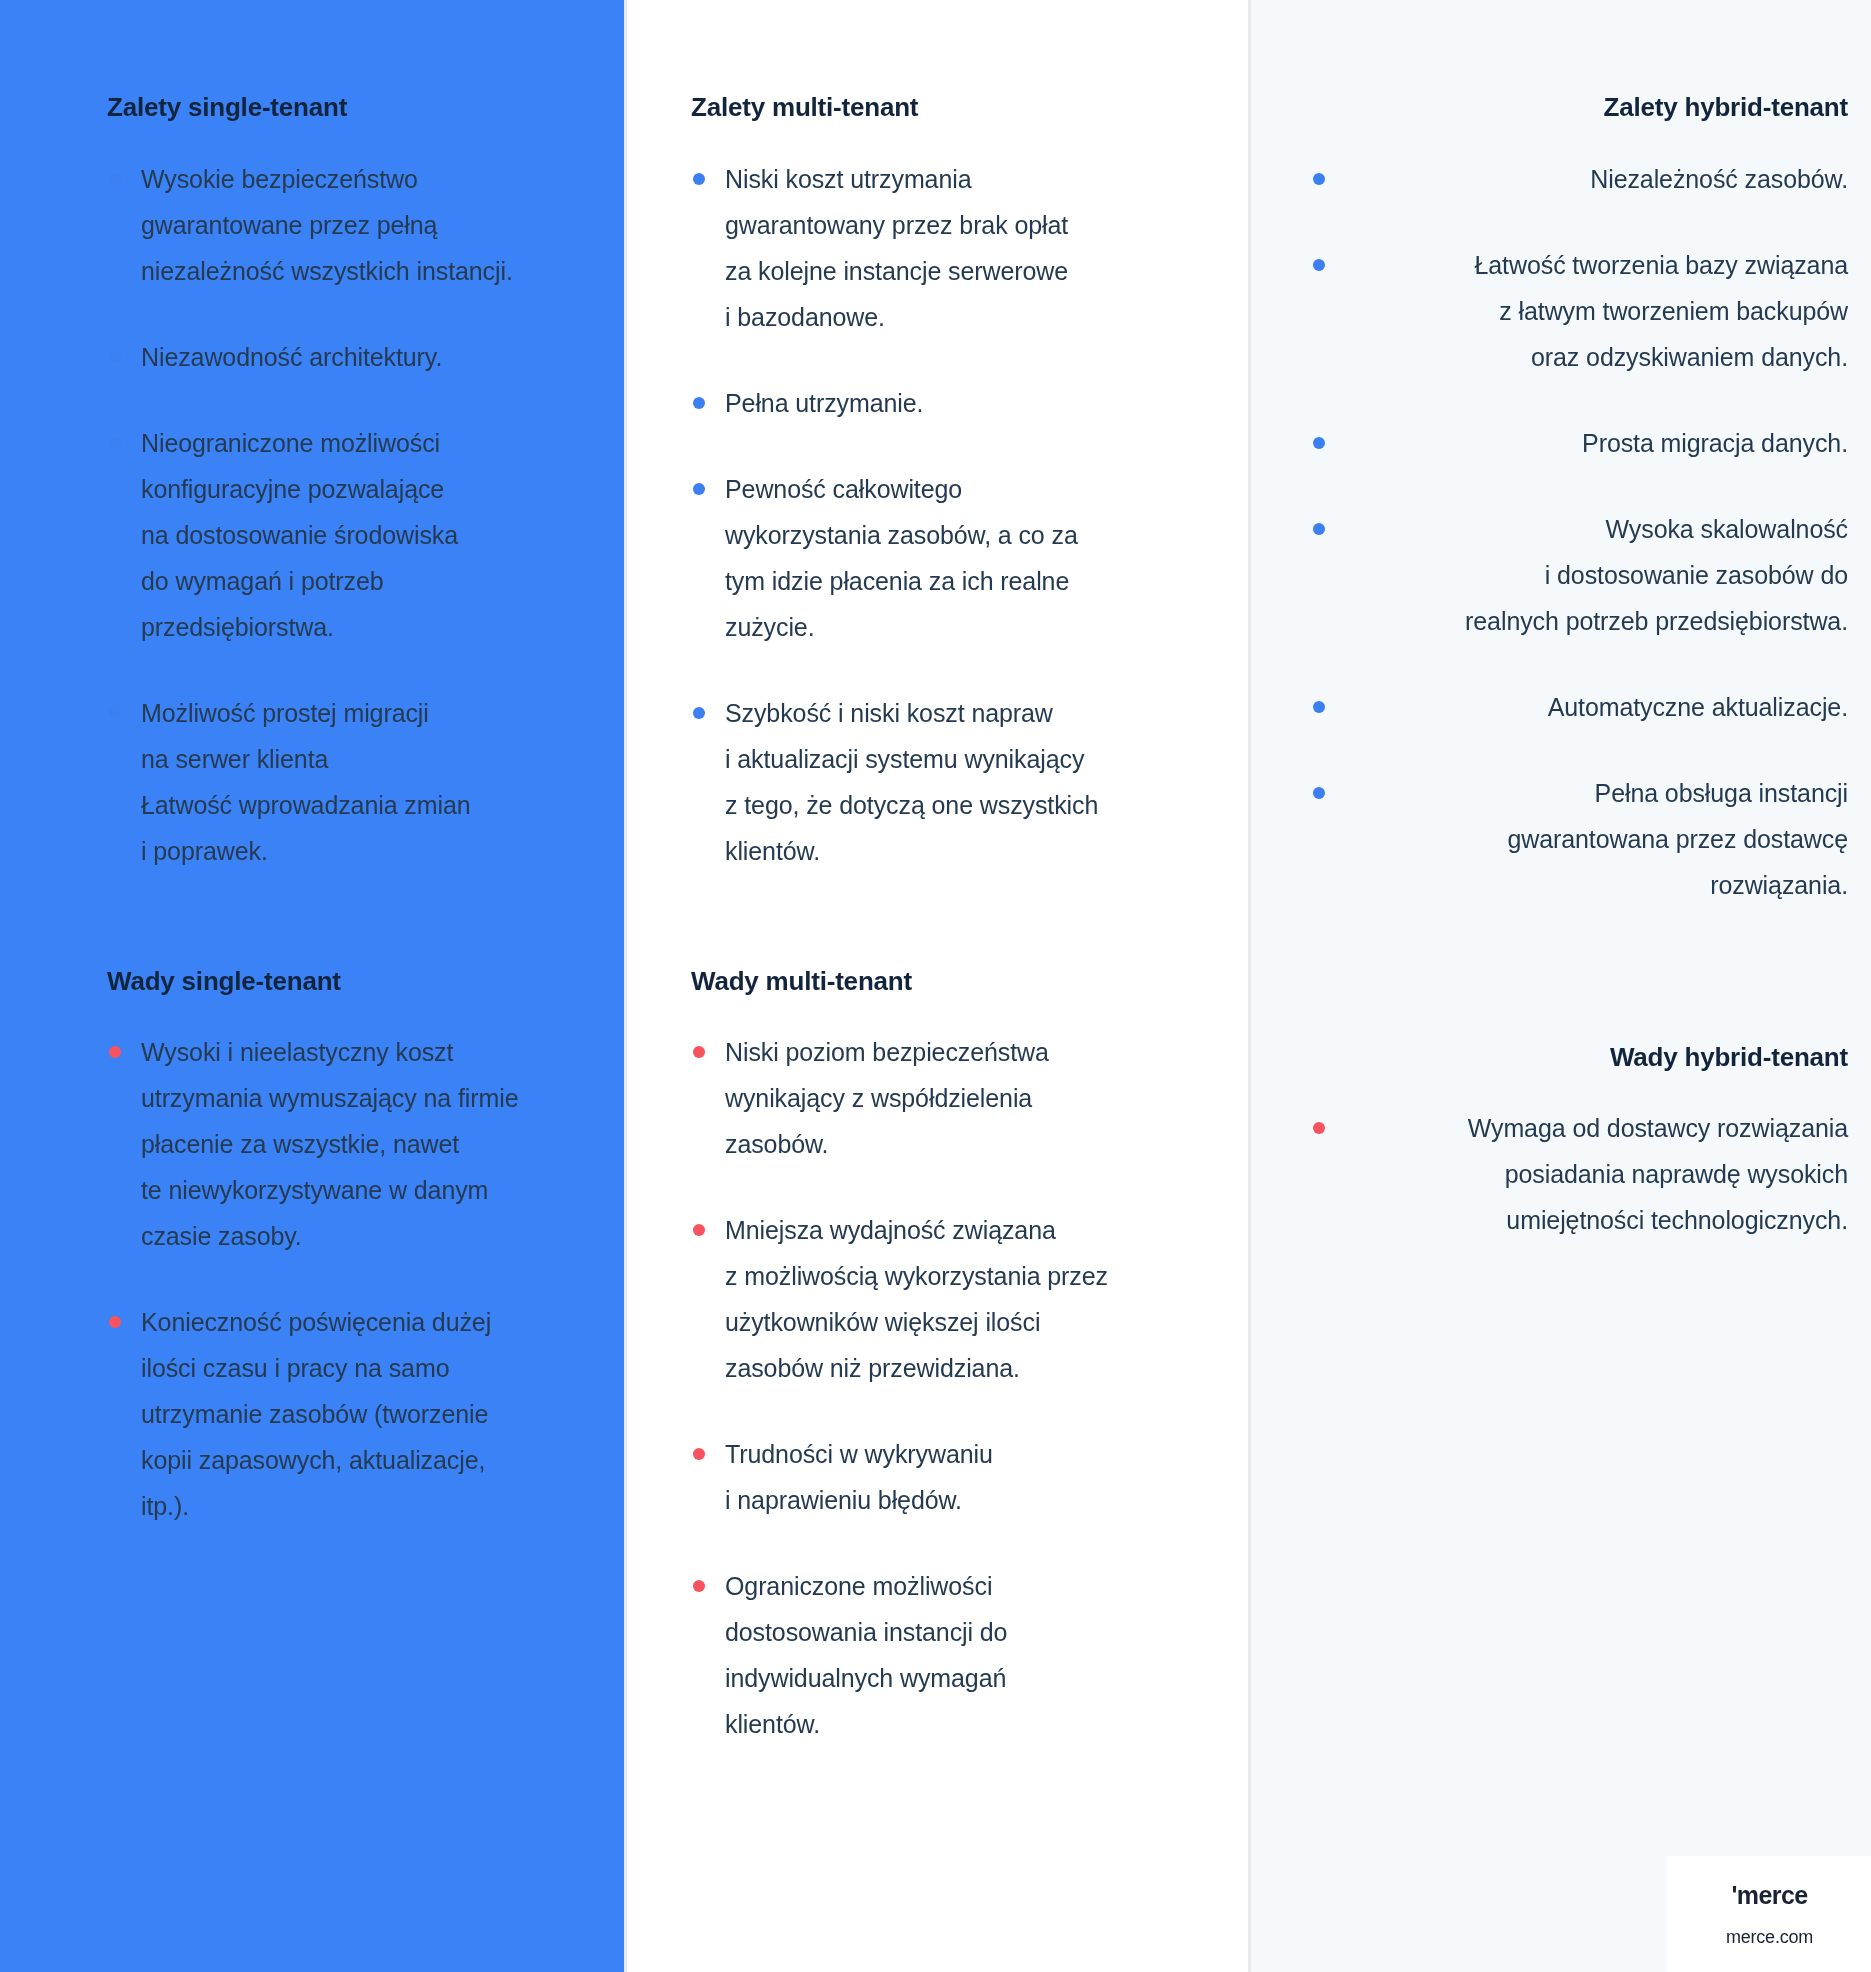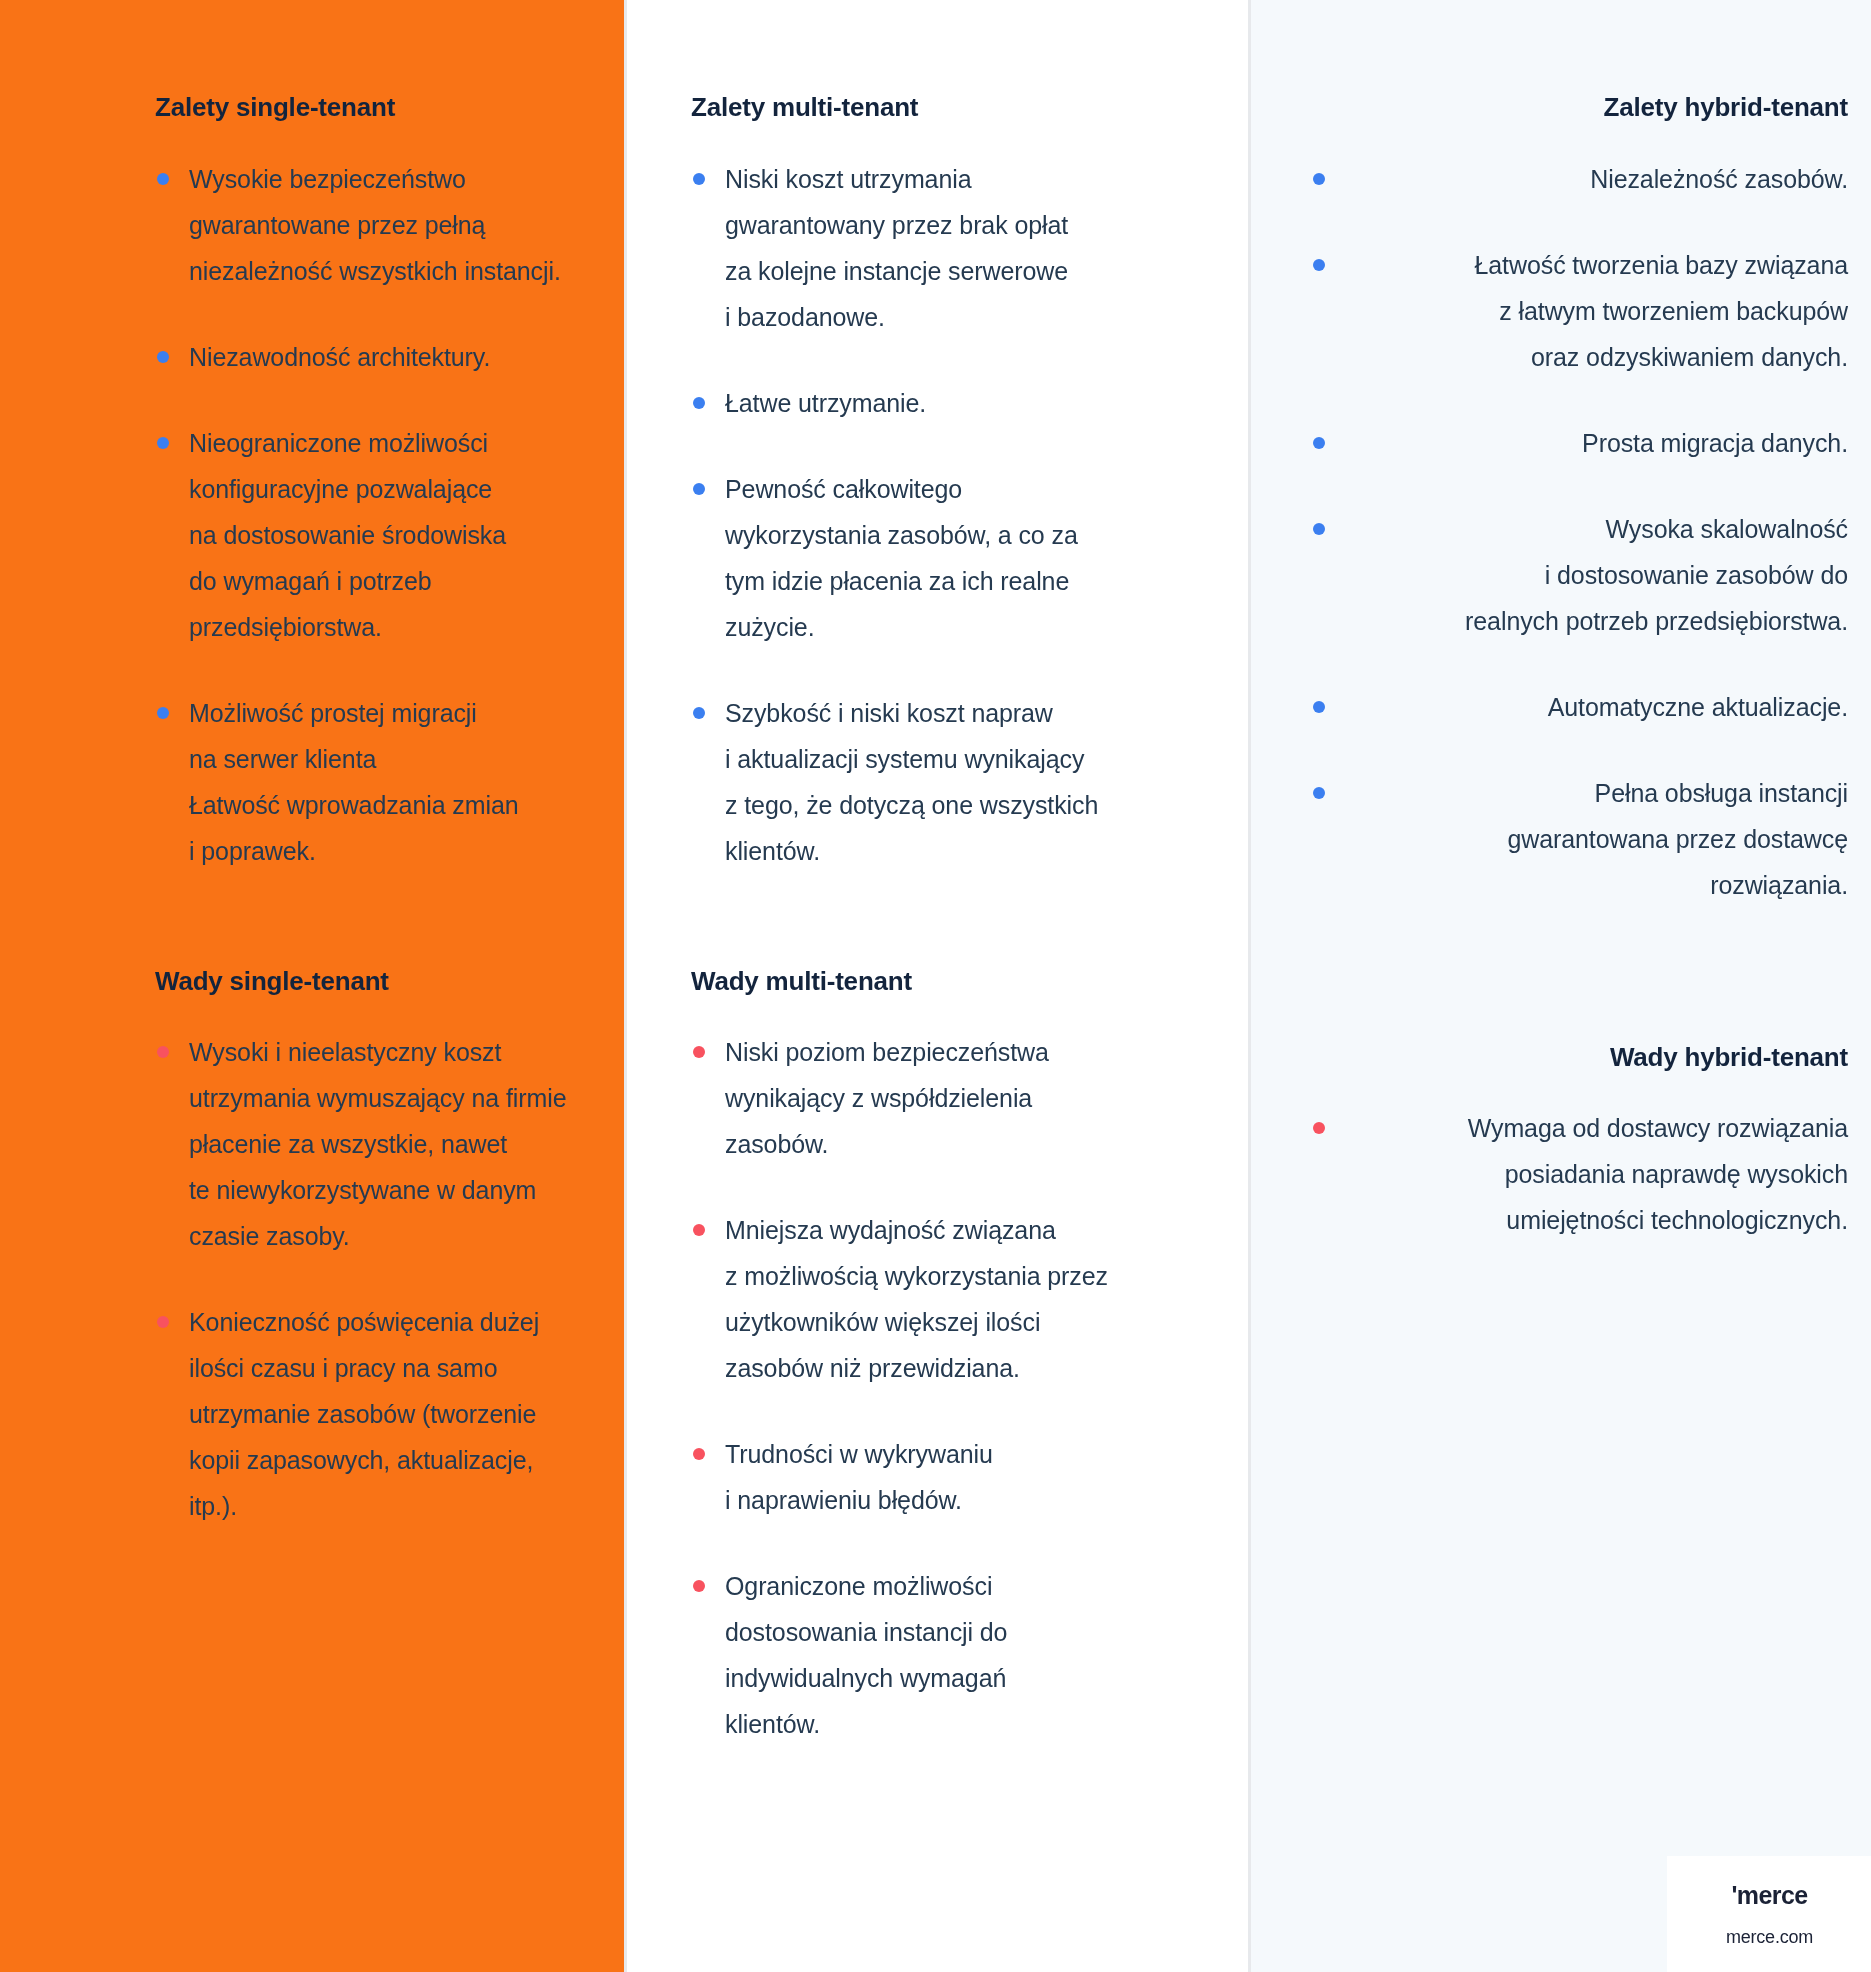--- a/index.html
+++ b/index.html
@@ -15,21 +15,21 @@
     height: 1973px;
     display: flex;
     background: #ffffff;
     overflow: hidden;
   }
   .column {
     position: relative;
     height: 1973px;
     padding-top: 92px;
   }
-  .col-1 { width: 624px; background: #f97316; padding-left: 48px; }
+  .col-1 { width: 624px; background: #3b82f6; }
   .col-2 { width: 624px; background: #ffffff; }
   .col-3 { width: 623px; background: #f5f9fc; }
 
   .divider {
     position: absolute;
     top: 0;
     width: 2.9px;
     height: 1973px;
     background: #e7e9ec;
     z-index: 5;
@@ -155,21 +155,21 @@
   </div>
 
   <div class="column col-2">
     <div class="section pros">
       <div class="section-title">Zalety multi-tenant</div>
       <ul class="bullets">
         <li class="bullet">Niski koszt utrzymania
 gwarantowany przez brak opłat
 za kolejne instancje serwerowe
 i bazodanowe.</li>
-        <li class="bullet">Łatwe utrzymanie.</li>
+        <li class="bullet">Pełna utrzymanie.</li>
         <li class="bullet">Pewność całkowitego
 wykorzystania zasobów, a co za
 tym idzie płacenia za ich realne
 zużycie.</li>
         <li class="bullet">Szybkość i niski koszt napraw
 i aktualizacji systemu wynikający
 z tego, że dotyczą one wszystkich
 klientów.</li>
       </ul>
     </div>

